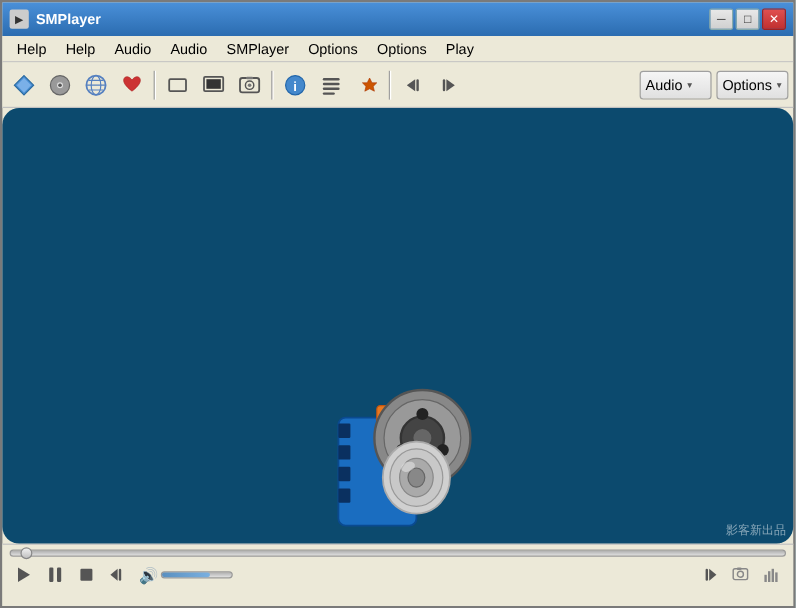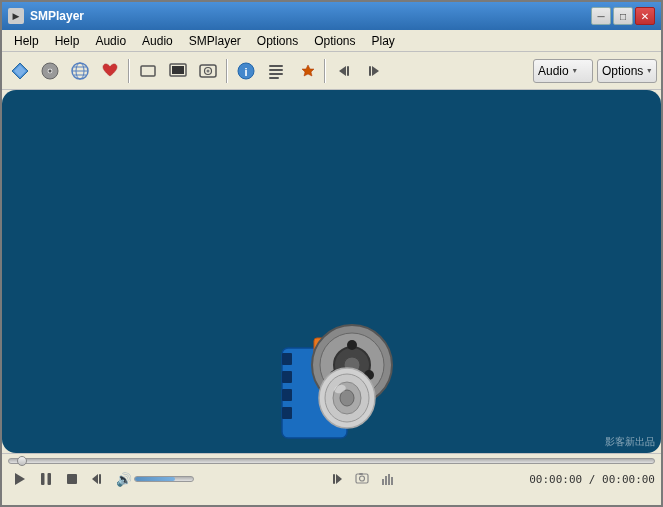--- a/index.html
+++ b/index.html
@@ -460,18 +460,15 @@
       </div>
       <div class="ctrl-btn">
         <svg width="16" height="16" viewBox="0 0 16 16">
           <rect x="2" y="8" width="2" height="6" fill="#888"></rect>
           <rect x="5" y="5" width="2" height="9" fill="#888"></rect>
           <rect x="8" y="3" width="2" height="11" fill="#888"></rect>
           <rect x="11" y="6" width="2" height="8" fill="#888"></rect>
         </svg>
       </div>
 
-      <div class="time-display">
-        <span>00:00:00</span><span> / </span><span>00:00:00</span>
-      </div>
     </div>
   </div>
 </div>
 
 </body></html>

